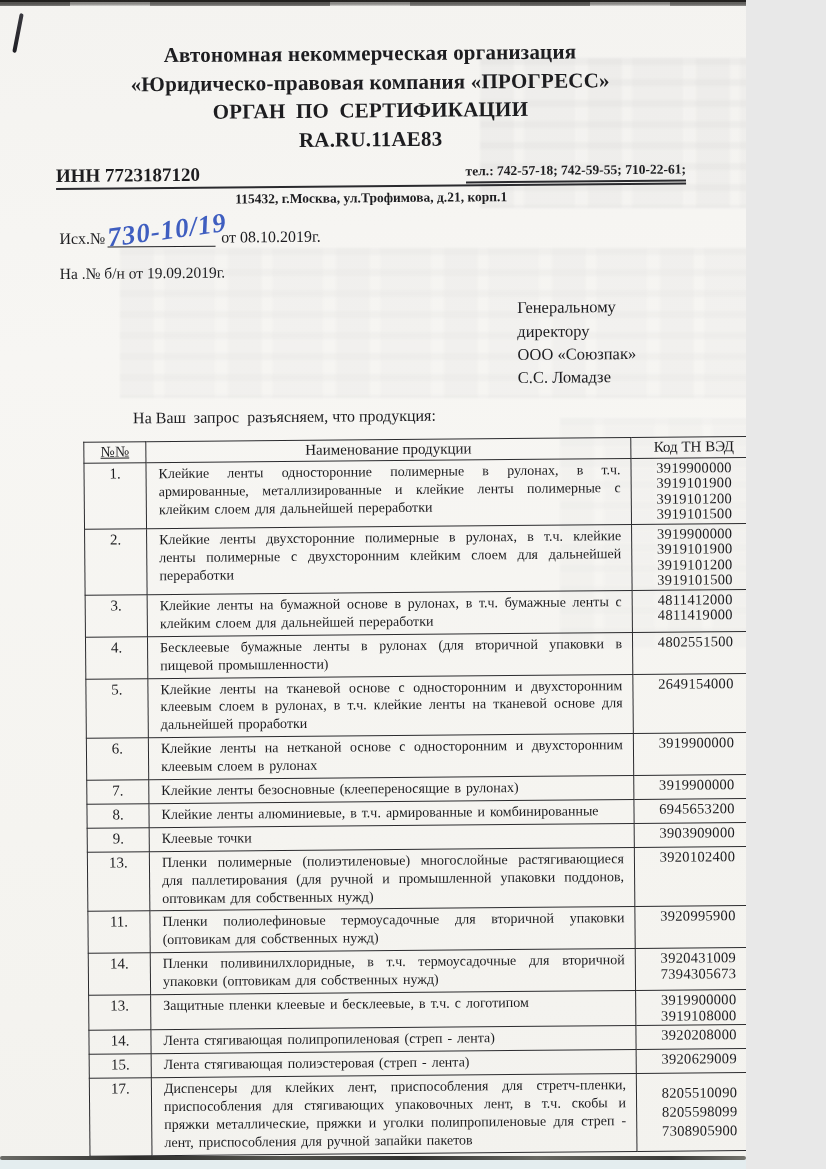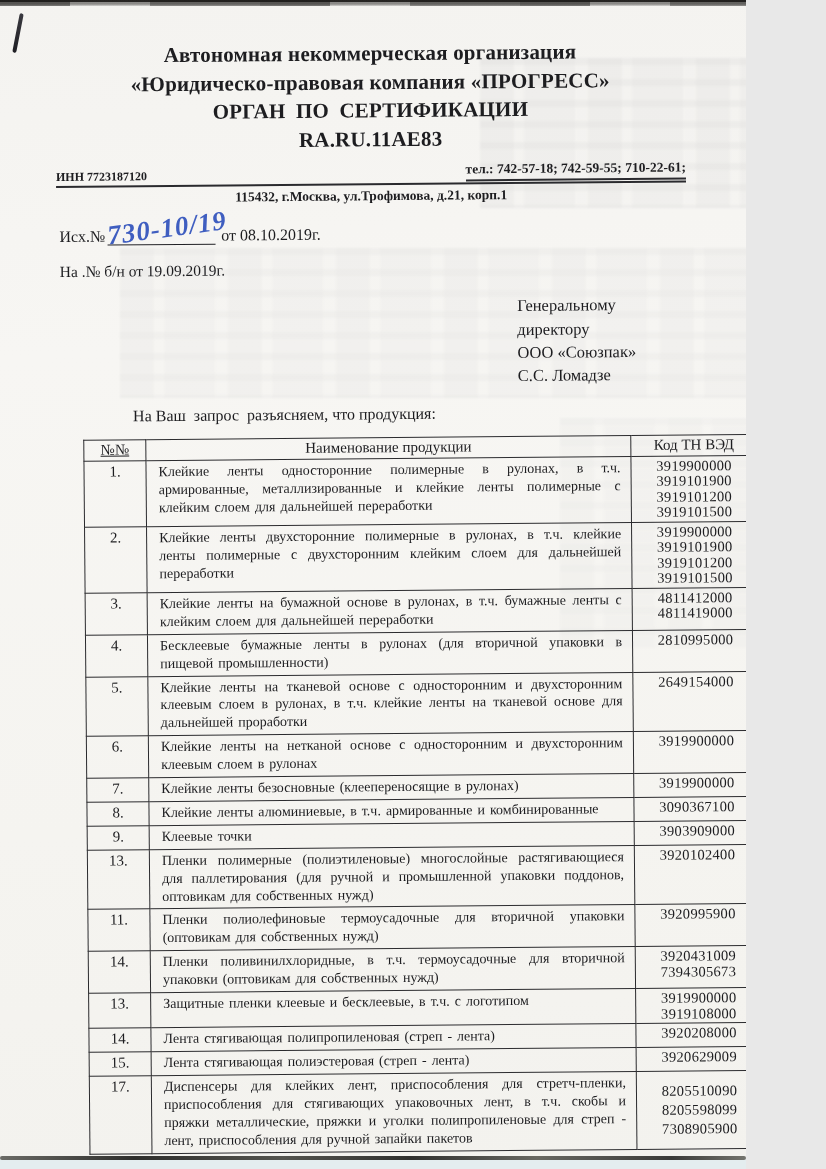--- a/index.html
+++ b/index.html
@@ -49,21 +49,21 @@
     position: relative; z-index: 2;
     padding: 42px 56px 0 60px;
     transform: rotate(-0.5deg); transform-origin: 60px 640px;
   }
   .title { text-align: center; font-weight: bold; font-size: 21px; line-height: 1.36; letter-spacing: 0.2px; }
   .title .spread { word-spacing: 5px; }
   .contact-row {
     display: flex; justify-content: space-between; align-items: flex-end;
     margin-top: 9px; border-bottom: 2.5px solid #2a2a2e; padding-bottom: 1px;
   }
-  .inn { font-weight: bold; font-size: 12px; }
+  .inn { font-weight: bold; font-size: 19px; }
   .phones { font-weight: bold; font-size: 13.5px; border-bottom: 2px solid #2a2a2e; padding-bottom: 2px; }
   .address { text-align: center; font-weight: bold; font-size: 13.5px; margin-top: 3px; }
   .out-line { margin: 21px 0 0 3px; font-size: 16px; display: flex; align-items: flex-end; }
   .hand-underline {
     display: inline-block; position: relative;
     width: 108px; height: 18px; margin: 0 6px 0 2px;
     border-bottom: 1.6px solid #222226;
   }
   .handwriting {
     position: absolute; left: 2px; bottom: -7px;
@@ -186,21 +186,21 @@
     <td class="codes-cell">
               <div>4811412000</div>
               <div>4811419000</div>
             </td>
   </tr>
 
   <tr>
     <td class="num-cell">4.</td>
     <td class="name-cell">Бесклеевые бумажные ленты в рулонах (для вторичной упаковки в пищевой промышленности)</td>
     <td class="codes-cell">
-              <div>2810995000</div>
+              <div>4802551500</div>
             </td>
   </tr>
 
   <tr>
     <td class="num-cell">5.</td>
     <td class="name-cell">Клейкие ленты на тканевой основе с односторонним и двухсторонним клеевым слоем в рулонах, в т.ч. клейкие ленты на тканевой основе для дальнейшей проработки</td>
     <td class="codes-cell">
               <div>2649154000</div>
             </td>
   </tr>
@@ -218,21 +218,21 @@
     <td class="name-cell">Клейкие ленты безосновные (клеепереносящие в рулонах)</td>
     <td class="codes-cell">
               <div>3919900000</div>
             </td>
   </tr>
 
   <tr>
     <td class="num-cell">8.</td>
     <td class="name-cell">Клейкие ленты алюминиевые, в т.ч. армированные и комбинированные</td>
     <td class="codes-cell">
-              <div>3090367100</div>
+              <div>6945653200</div>
             </td>
   </tr>
 
   <tr>
     <td class="num-cell">9.</td>
     <td class="name-cell">Клеевые точки</td>
     <td class="codes-cell">
               <div>3903909000</div>
             </td>
   </tr>

